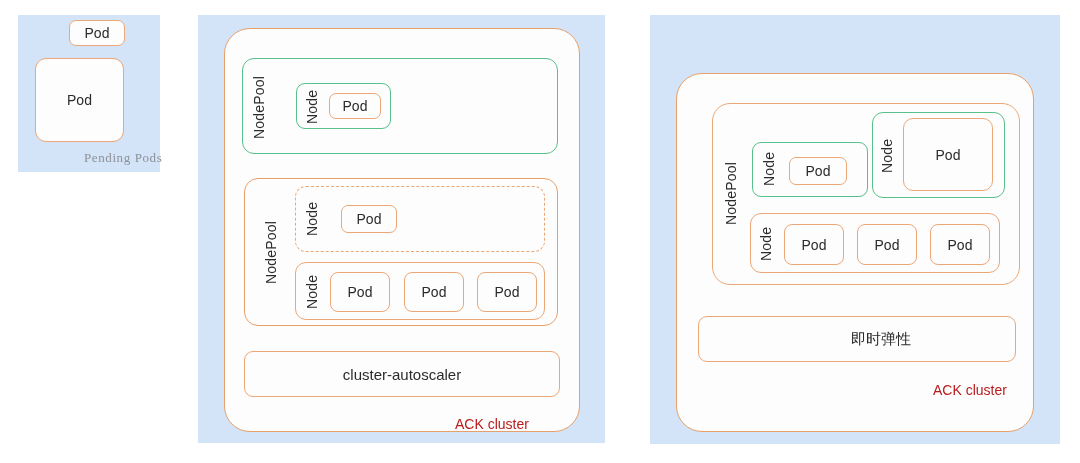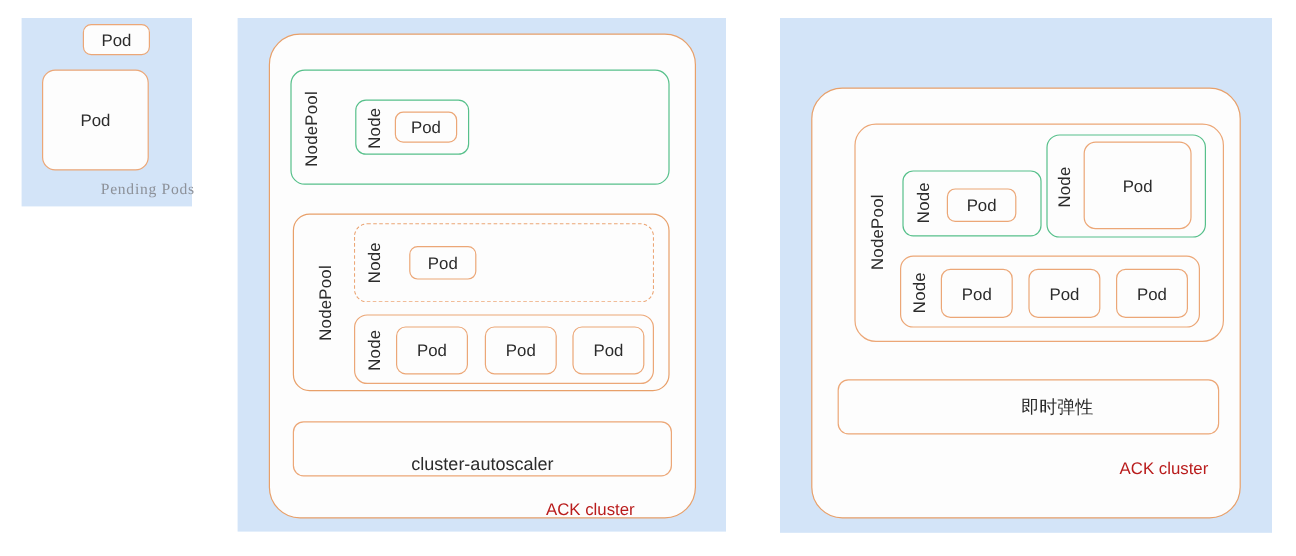--- a/index.html
+++ b/index.html
@@ -146,21 +146,21 @@
     <span>Pod</span>
   </div>
   <div class="pod" style="left:404px; top:272px; width:60px; height:40px; border-radius:8px;">
     <span>Pod</span>
   </div>
   <div class="pod" style="left:477px; top:272px; width:60px; height:40px; border-radius:8px;">
     <span>Pod</span>
   </div>
 
   <div class="box orange-thin" style="left:244px; top:351px; width:316px; height:46px; border-radius:9px;"></div>
-  <div class="hlabel" style="left:244px; top:364px; width:316px; height:46px; font-size:15px;">cluster-autoscaler</div>
+  <div class="hlabel" style="left:244px; top:351px; width:316px; height:46px; font-size:15px;">cluster-autoscaler</div>
 
   <div class="corner-label" style="left:455px; top:416px;">ACK cluster</div>
 
   <div class="panel" style="left:650px; top:15px; width:410px; height:429px;"></div>
 
   <div class="box orange" style="left:676px; top:73px; width:358px; height:359px; border-radius:26px;"></div>
 
   <div class="box orange-thin" style="left:712px; top:103px; width:308px; height:182px; border-radius:18px;"></div>
   <div class="vlabel" style="left:722px; top:155px; width:18px; height:76px;">NodePool</div>
 

